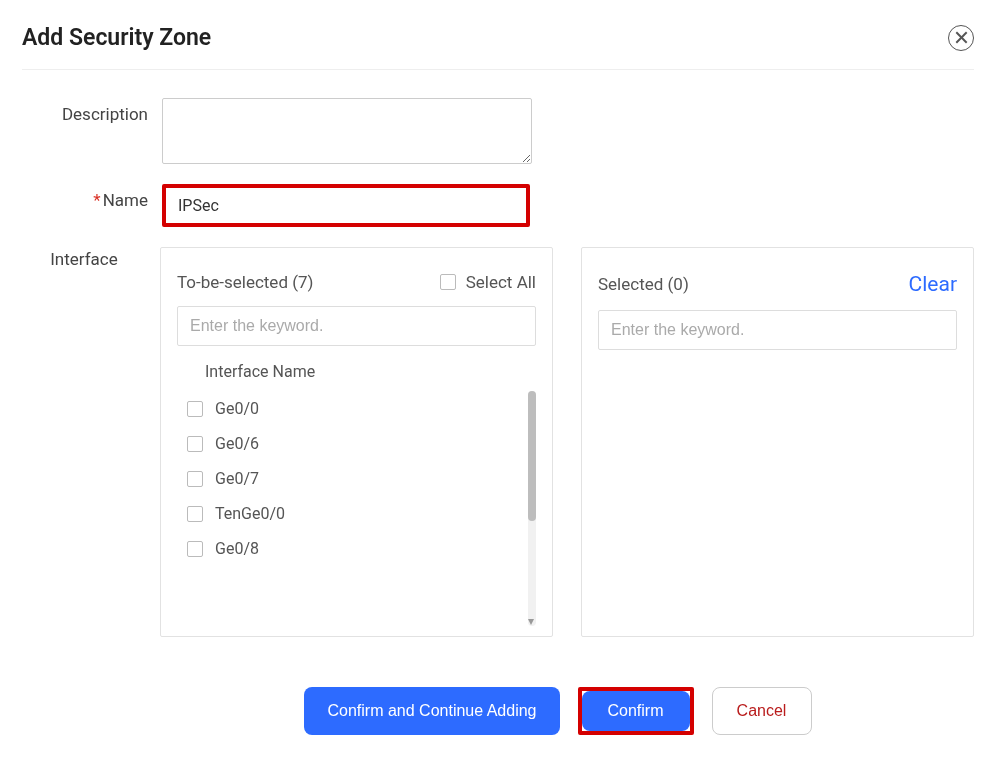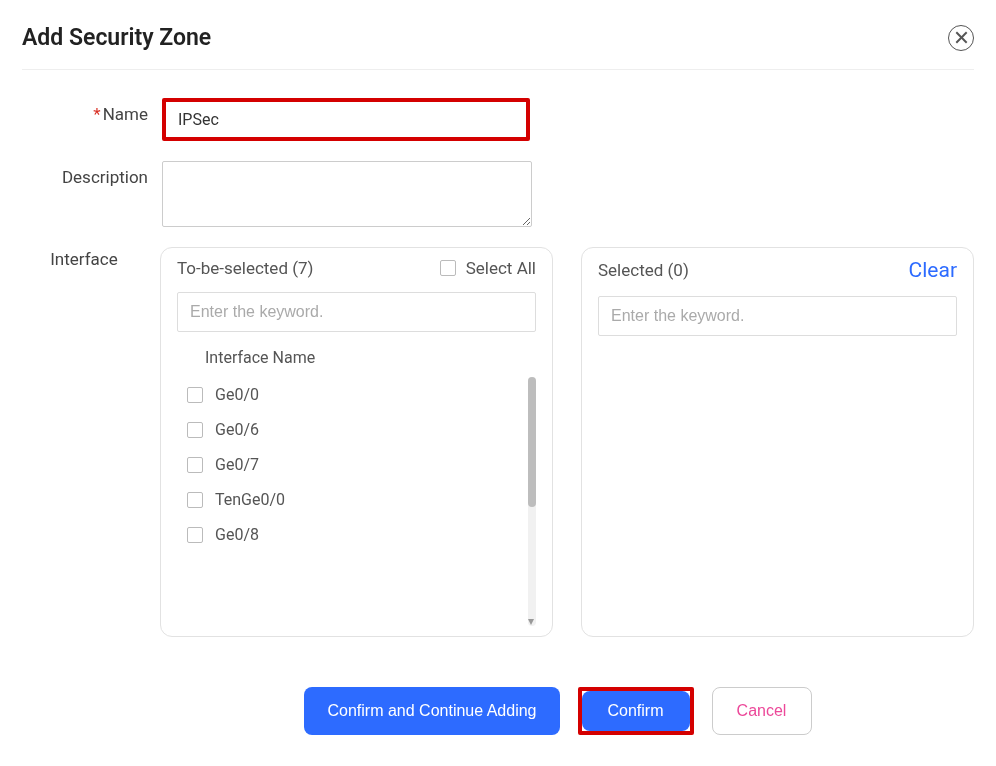--- a/index.html
+++ b/index.html
@@ -43,23 +43,23 @@
     padding: 7px 12px;
     width: 370px;
     font-family: inherit;
   }
   .name-wrap { border: 4px solid #d40000; border-radius: 2px; }
   .name-wrap input.fld { border: none; width: 360px; padding:8px 12px; }
   textarea.fld { height: 66px; resize: both; }
   .interface-row .row-label { padding-top:2px;text-align:center; }
   .panes { display:flex; gap: 28px; }
   .pane {
-    border:1px solid #e2e2e2; border-radius:12px;
+    border:1px solid #e2e2e2; border-radius:2px;
     width: 393px; height: 390px;
-    padding: 10px 16px 10px 16px;
+    padding: 24px 16px 10px 16px;
     display:flex; flex-direction:column;
   }
   .pane-head {
     display:flex; justify-content:space-between; align-items:center;
     font-size:17px; color:#555; margin-bottom:14px;
   }
   .pane-head .titleline { color:#555; }
   .select-all { display:flex; align-items:center; gap:10px; color:#555; cursor:pointer;margin-left:20px; }
   .cbx {
     width:16px; height:16px; border:1px solid #bbb; border-radius:2px;
@@ -90,51 +90,51 @@
     padding: 30px 0 30px 120px;
   }
   .btn {
     font-size:16px; padding:10px 22px; border-radius:8px;
     cursor:pointer; border:1px solid transparent; min-width:100px;
   }
   .btn-primary { background:#2d6bff; color:#fff; }
   .btn-primary.wide { padding:10px 22px; }
   .confirm-wrap { border:4px solid #d40000; border-radius:2px; padding:0; }
   .confirm-wrap .btn { min-width:108px; }
-  .btn-default { background:#fff; color:#ec4899; border:1px solid #ccc; }
+  .btn-default { background:#fff; color:#b91c1c; border:1px solid #ccc; }
 </style>
 </head>
 <body>
 
 <div class="dialog">
   <div class="header">
     <div class="title">Add Security Zone</div>
     <div class="close-btn">
       <svg viewBox="0 0 10 10">
           <line x1="1" y1="1" x2="9" y2="9" stroke="currentColor" stroke-width="1.5"></line>
           <line x1="9" y1="1" x2="1" y2="9" stroke="currentColor" stroke-width="1.5"></line>
         </svg>
     </div>
   </div>
 
   <div class="form">
 
     <div class="row">
+      <div class="row-label">Description</div>
+      <div class="row-control">
+        <textarea class="fld" style=""></textarea>
+      </div>
+    </div>
+
+    <div class="row">
       <div class="row-label"><span class="req">*</span><span>Name</span></div>
       <div class="row-control">
         <div class="name-wrap">
           <input type="text" class="fld" value="IPSec" style="">
         </div>
-      </div>
-    </div>
-
-    <div class="row">
-      <div class="row-label">Description</div>
-      <div class="row-control">
-        <textarea class="fld" style=""></textarea>
       </div>
     </div>
 
     <div class="row interface-row">
       <div class="row-label">Interface</div>
       <div class="panes">
 
         <div class="pane">
           <div class="pane-head">
             <span class="titleline">To-be-selected  (7)</span>

